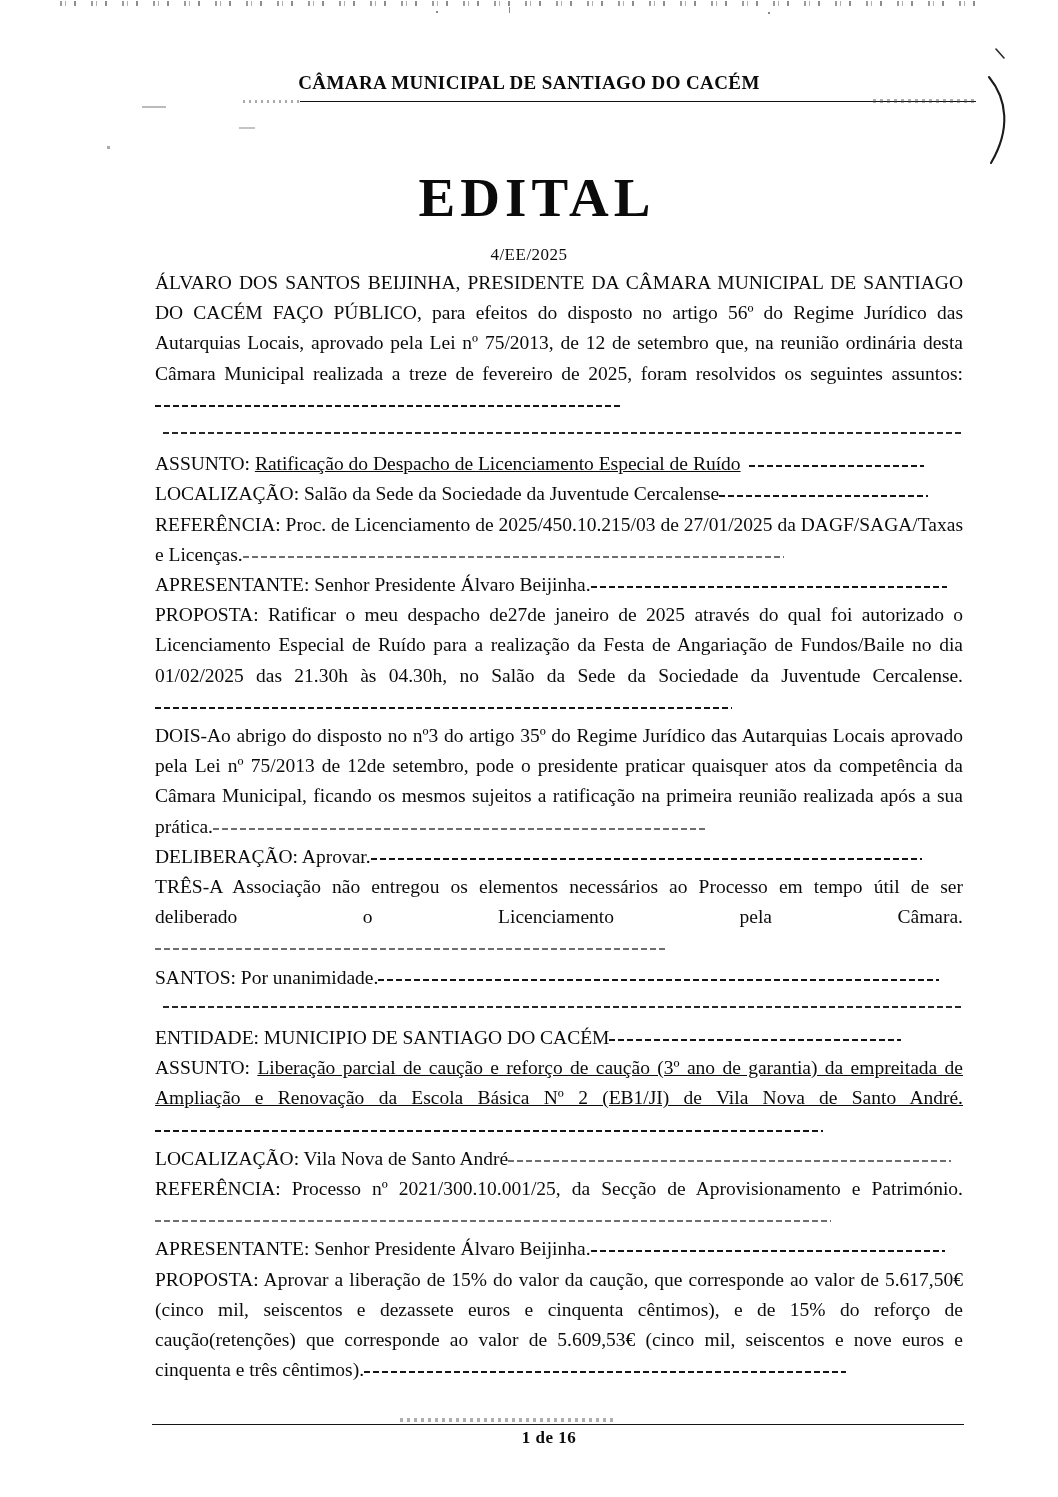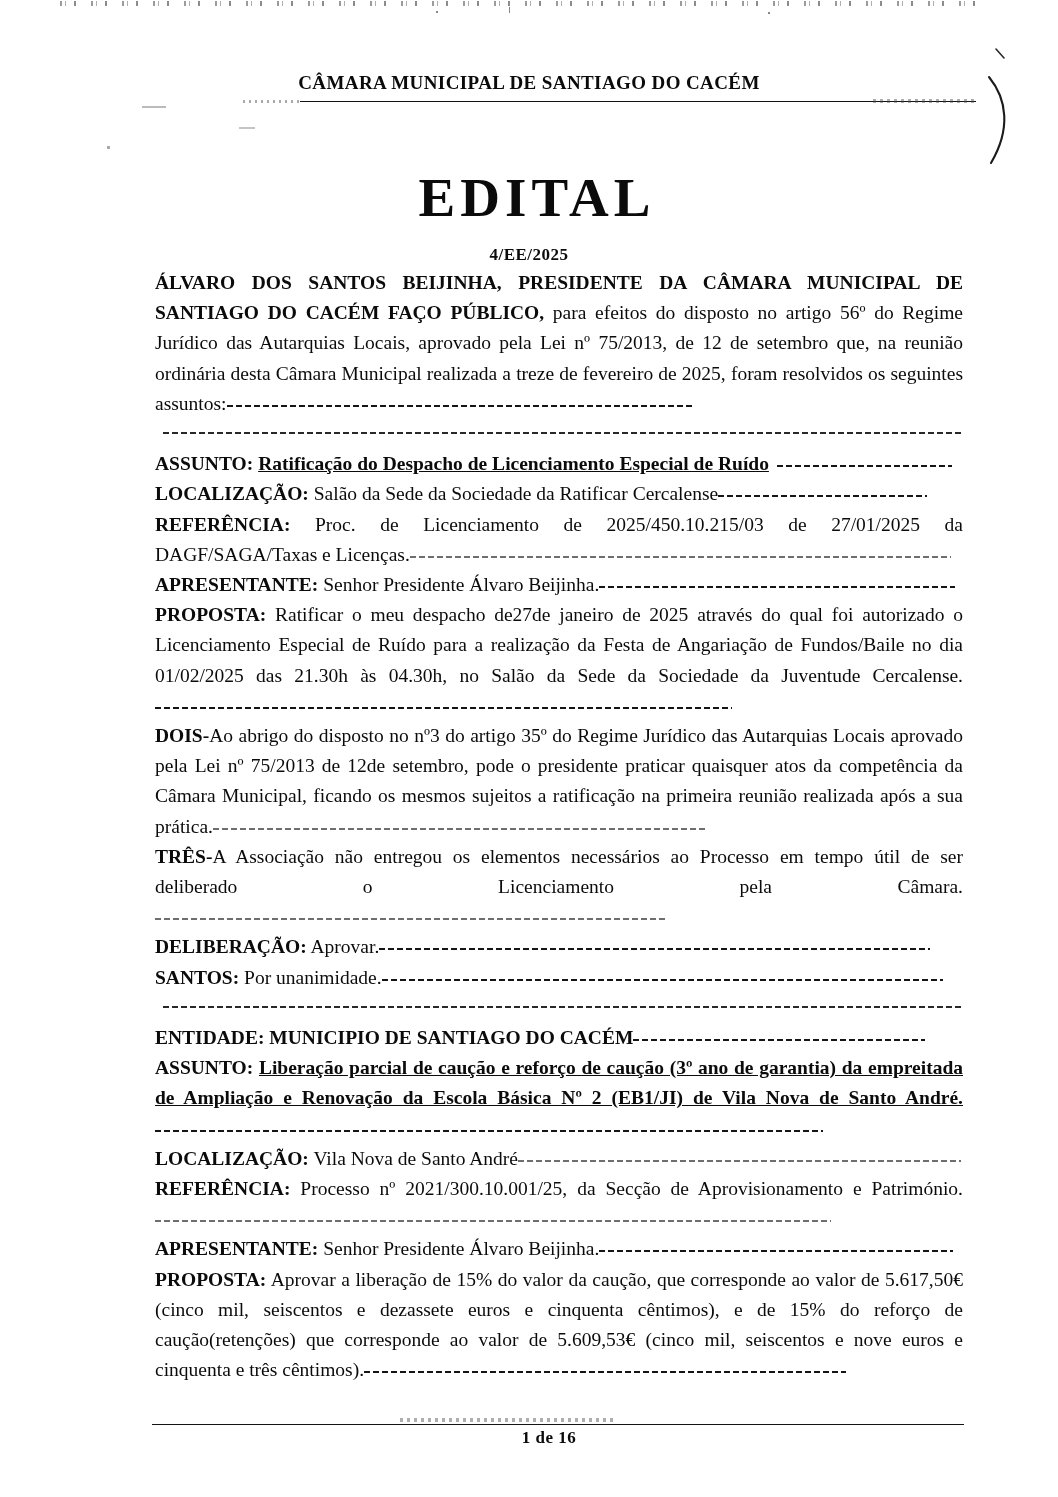--- a/index.html
+++ b/index.html
@@ -121,42 +121,42 @@
     font-weight: bold;
     font-size: 55px;
     letter-spacing: 5px;
   }
   .doc-number {
     position: absolute;
     left: 0;
     top: 245px;
     width: 1058px;
     text-align: center;
-    font-weight: bold;
+    font-weight: normal;
     font-size: 17px;
     letter-spacing: .5px;
   }
 
   
   .content {
     position: absolute;
     left: 155px;
     top: 268px;
     width: 808px;
     font-size: 19.5px;
     line-height: 30.2px;
   }
 
   p.para {
     margin: 0;
     text-align: justify;
     text-justify: inter-word;
   }
 
-  b, strong { font-weight: bold; margin-top: 48px; }
+  b, strong { font-weight: normal; margin-top: 48px; }
 
   .u { text-decoration: underline; }
 
   
   .leader {
     display: inline-block;
     vertical-align: 3px;
     height: 2px;
     overflow: hidden;
     background-image: repeating-linear-gradient(to right,
@@ -246,34 +246,34 @@
 
   <div class="content">
 
     <p class="para"><b>ÁLVARO DOS SANTOS BEIJINHA, PRESIDENTE DA CÂMARA MUNICIPAL DE SANTIAGO DO CACÉM FAÇO PÚBLICO,</b><span> para efeitos do disposto no artigo 56º do Regime Jurídico das Autarquias Locais, aprovado pela Lei nº 75/2013, de 12 de setembro que, na reunião ordinária desta Câmara Municipal realizada a treze de fevereiro de 2025, foram resolvidos os seguintes assuntos:</span><span class="leader" style="width:466px;"></span></p>
 
     <div class="separator"></div>
 
 
     <p class="para"><b>ASSUNTO:</b>&nbsp;<b class="u">Ratificação do Despacho de Licenciamento Especial de Ruído</b><span class="leader" style="width:175px;margin-left:8px;"></span></p>
 
-    <p class="para"><b>LOCALIZAÇÃO:</b><span> Salão da Sede da Sociedade da Ratificar Cercalense</span><span class="leader" style="width:209px;"></span></p>
+    <p class="para"><b>LOCALIZAÇÃO:</b><span> Salão da Sede da Sociedade da Juventude Cercalense</span><span class="leader" style="width:209px;"></span></p>
 
     <p class="para"><b>REFERÊNCIA:</b><span> Proc. de Licenciamento de 2025/450.10.215/03 de 27/01/2025 da DAGF/SAGA/Taxas e Licenças.</span><span class="leader faded" style="width:541px;"></span></p>
 
     <p class="para"><b>APRESENTANTE:</b><span> Senhor Presidente Álvaro Beijinha.</span><span class="leader" style="width:356px;"></span></p>
 
     <p class="para"><b>PROPOSTA:</b><span> Ratificar o meu despacho de27de janeiro de 2025 através do qual foi autorizado o Licenciamento Especial de Ruído para a realização da Festa de Angariação de Fundos/Baile no dia 01/02/2025 das 21.30h às 04.30h, no Salão da Sede da Sociedade da Juventude Cercalense.</span><span class="leader" style="width:577px;"></span></p>
 
 
     <p class="para"><b>DOIS-</b><span>Ao abrigo do disposto no nº3 do artigo 35º do Regime Jurídico das Autarquias Locais aprovado pela Lei nº 75/2013 de 12de setembro, pode o presidente praticar quaisquer atos da competência da Câmara Municipal, ficando os mesmos sujeitos a ratificação na primeira reunião realizada após a sua prática.</span><span class="leader faded" style="width:494px;"></span></p>
 
+    <p class="para"><b>DELIBERAÇÃO:</b><span> Aprovar.</span><span class="leader" style="width:551px;"></span></p>
+
     <p class="para"><b>TRÊS-</b><span>A Associação não entregou os elementos necessários ao Processo em tempo útil de ser deliberado o Licenciamento pela Câmara.</span><span class="leader faded" style="width:513px;"></span></p>
-
-    <p class="para"><b>DELIBERAÇÃO:</b><span> Aprovar.</span><span class="leader" style="width:551px;"></span></p>
 
     <p class="para"><b>SANTOS:</b><span> Por unanimidade.</span><span class="leader" style="width:561px;"></span></p>
 
     <div class="separator"></div>
 
     <p class="para"><b>ENTIDADE:</b><b> MUNICIPIO DE SANTIAGO DO CACÉM</b><span class="leader" style="width:292px;"></span></p>
 
     <p class="para"><b>ASSUNTO:</b>&nbsp;<b class="u">Liberação parcial de caução e reforço de caução (3º ano de garantia) da empreitada de Ampliação e Renovação da Escola Básica Nº 2 (EB1/JI) de Vila Nova de Santo André.</b><span class="leader" style="width:668px;"></span></p>
 
     <p class="para"><b>LOCALIZAÇÃO:</b><span> Vila Nova de Santo André</span><span class="leader faded" style="width:443px;"></span></p>

